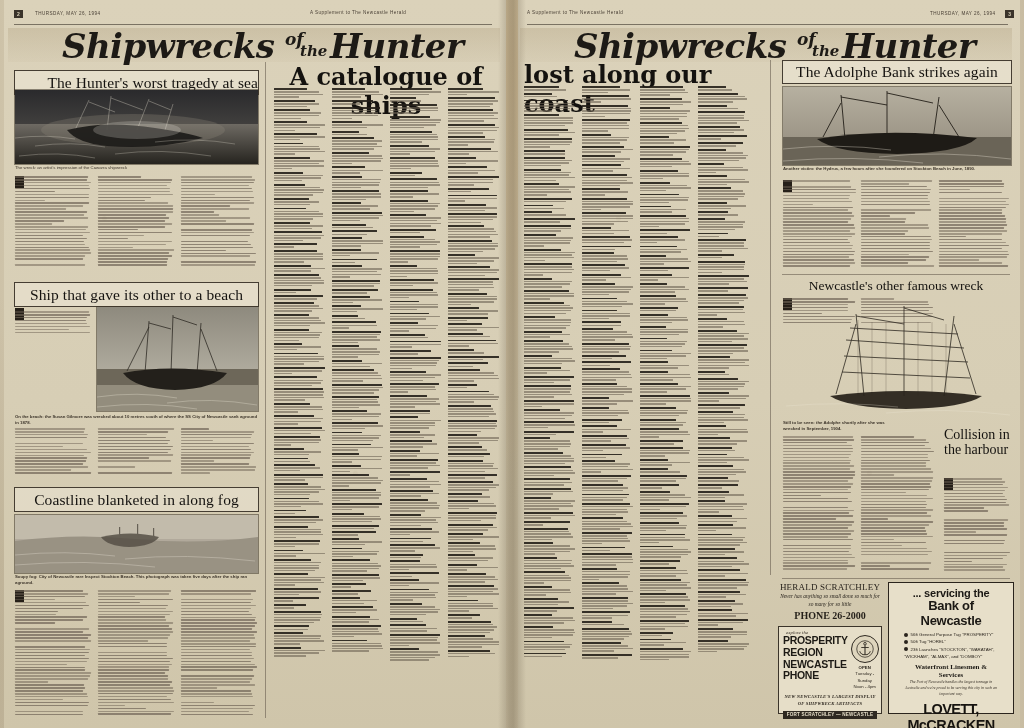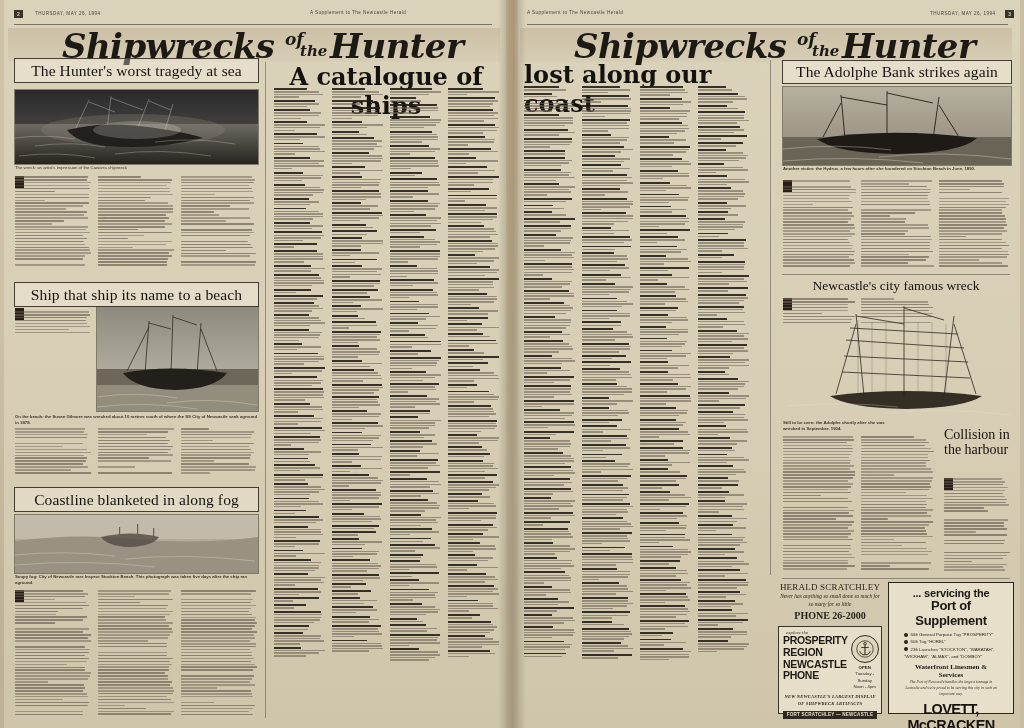--- a/index.html
+++ b/index.html
@@ -137,21 +137,21 @@
   <div class="masthead mh-of" style="left:285px;top:29px;">of</div>
   <div class="masthead mh-the" style="left:300px;top:42px;">the</div>
   <div class="masthead mh-main" style="left:330px;top:26px;">Hunter</div>
 
   <div class="mh-band" style="left:520px;top:28px;width:492px;height:34px;"></div>
   <div class="masthead mh-main" style="left:574px;top:26px;">Shipwrecks</div>
   <div class="masthead mh-of" style="left:797px;top:29px;">of</div>
   <div class="masthead mh-the" style="left:812px;top:42px;">the</div>
   <div class="masthead mh-main" style="left:842px;top:26px;">Hunter</div>
 
-  <div class="hbox" style="left:14px;top:58px;width:243px;height:23px;">
+  <div class="hbox" style="left:14px;top:70px;width:243px;height:23px;justify-content:flex-end;">
     <span>The Hunter's worst tragedy at sea</span>
   </div>
 
   <div class="deck" style="left:272px;top:62px;width:228px;text-align:center;">A catalogue of ships</div>
 
   <div class="photo" style="left:14px;top:89px;width:243px;height:74px;">
     <svg width="243" height="74" viewBox="0 0 243 74" preserveAspectRatio="none">
       <defs>
         <linearGradient id="sky1" x1="0" y1="0" x2="0" y2="1">
           <stop offset="0" stop-color="#2a2a2c"></stop>
@@ -284,21 +284,21 @@
       <div class="tl s2" style="width: 94.9847%;"></div>
       <div class="tl s2" style="width: 58.9212%;"></div>
       <div class="tl s2" style="width: 98.9778%;"></div>
       <div class="tl s1" style="width: 91.31%;"></div>
       <div class="gap"></div>
       <div class="tl s2" style="width: 98.0889%;"></div>
       <div class="tl s1" style="width: 96.7564%;"></div>
     </div>
 
   <div class="hbox" style="left:14px;top:282px;width:243px;height:23px;">
-    <span>Ship that ship its name to a beach</span>
+    <span>Ship that gave its other to a beach</span>
   </div>
   <div class="col" id="Lc4" style="left:15px;top:308px;width:76px;height:28px;">
       <div class="drop"></div>
       <div class="gap"></div>
       <div class="tl s1" style="width: 96.8785%;"></div>
       <div class="tl s2" style="width: 99.1269%;"></div>
       <div class="tl s2" style="width: 94.1039%;"></div>
       <div class="tl s2" style="width: 93.8202%;"></div>
       <div class="tl s1" style="width: 94.9847%;"></div>
       <div class="tl s1" style="width: 98.7575%;"></div>
@@ -1871,21 +1871,21 @@
       <div class="tl s2" style="width: 98.1052%;"></div>
       <div class="tl s1" style="width: 96.0641%;"></div>
       <div class="tl s1" style="width: 55.7503%;"></div>
       <div class="tl s1" style="width: 88.1695%;"></div>
       <div class="tl s2" style="width: 96.7767%;"></div>
     </div>
 
   <div class="hline" style="left:782px;top:274px;width:228px;"></div>
 
   <div class="deck" style="left:782px;top:278px;width:228px;font-size:13.5px;font-weight:normal;
-       font-family:'Liberation Serif',serif;text-align:center;">Newcastle's city famous wreck</div>
+       font-family:'Liberation Serif',serif;text-align:center;">Newcastle's other famous wreck</div>
 
   <div class="col" id="Rc4" style="left:783px;top:298px;width:73px;height:28px;">
       <div class="drop"></div>
       <div class="tl s2" style="width: 89.0161%;"></div>
       <div class="tl s2" style="width: 98.2172%;"></div>
       <div class="tl s1" style="width: 88.8356%;"></div>
       <div class="tl s2" style="width: 89.3307%;"></div>
       <div class="tl s1" style="width: 88.8764%;"></div>
       <div class="tl s2" style="width: 53.9888%;"></div>
       <div class="tl s2" style="width: 98.1214%;"></div>
@@ -3292,21 +3292,21 @@
         <div class="sm">Tuesday - Sunday</div>
         <div class="sm">Noon - 4pm</div>
       </div>
     </div>
     <div class="ital" style="text-align:center;margin-top:3px;">NEW NEWCASTLE'S LARGEST DISPLAY OF SHIPWRECK ARTIFACTS</div>
     <div class="strip" style="margin-top:3px;text-align:center;">FORT SCRATCHLEY — NEWCASTLE</div>
   </div>
 
   <div class="tug" style="left:888px;top:582px;width:126px;height:132px;padding:4px 15px;box-sizing:border-box;">
     <div class="adtxt l1" style="text-align:center;">...  servicing the</div>
-    <div class="adtxt l2" style="text-align:center;margin-top:-1px;">Port of Supplement</div>
+    <div class="adtxt l2" style="text-align:center;margin-top:-1px;">Bank of Newcastle</div>
     <div style="margin-top:3px;">
       <div class="bul">
         <span class="dot"></span><span>56ft General Purpose Tug "PROSPERITY"</span>
       </div>
       <div class="bul">
         <span class="dot"></span><span>50ft Tug "HOREL"</span>
       </div>
       <div class="bul">
         <span class="dot"></span><span>23ft Launches "STOCKTON", "WARATAH", "WICKHAM", "ALMAX", and "DOMBOY"</span>
       </div>

